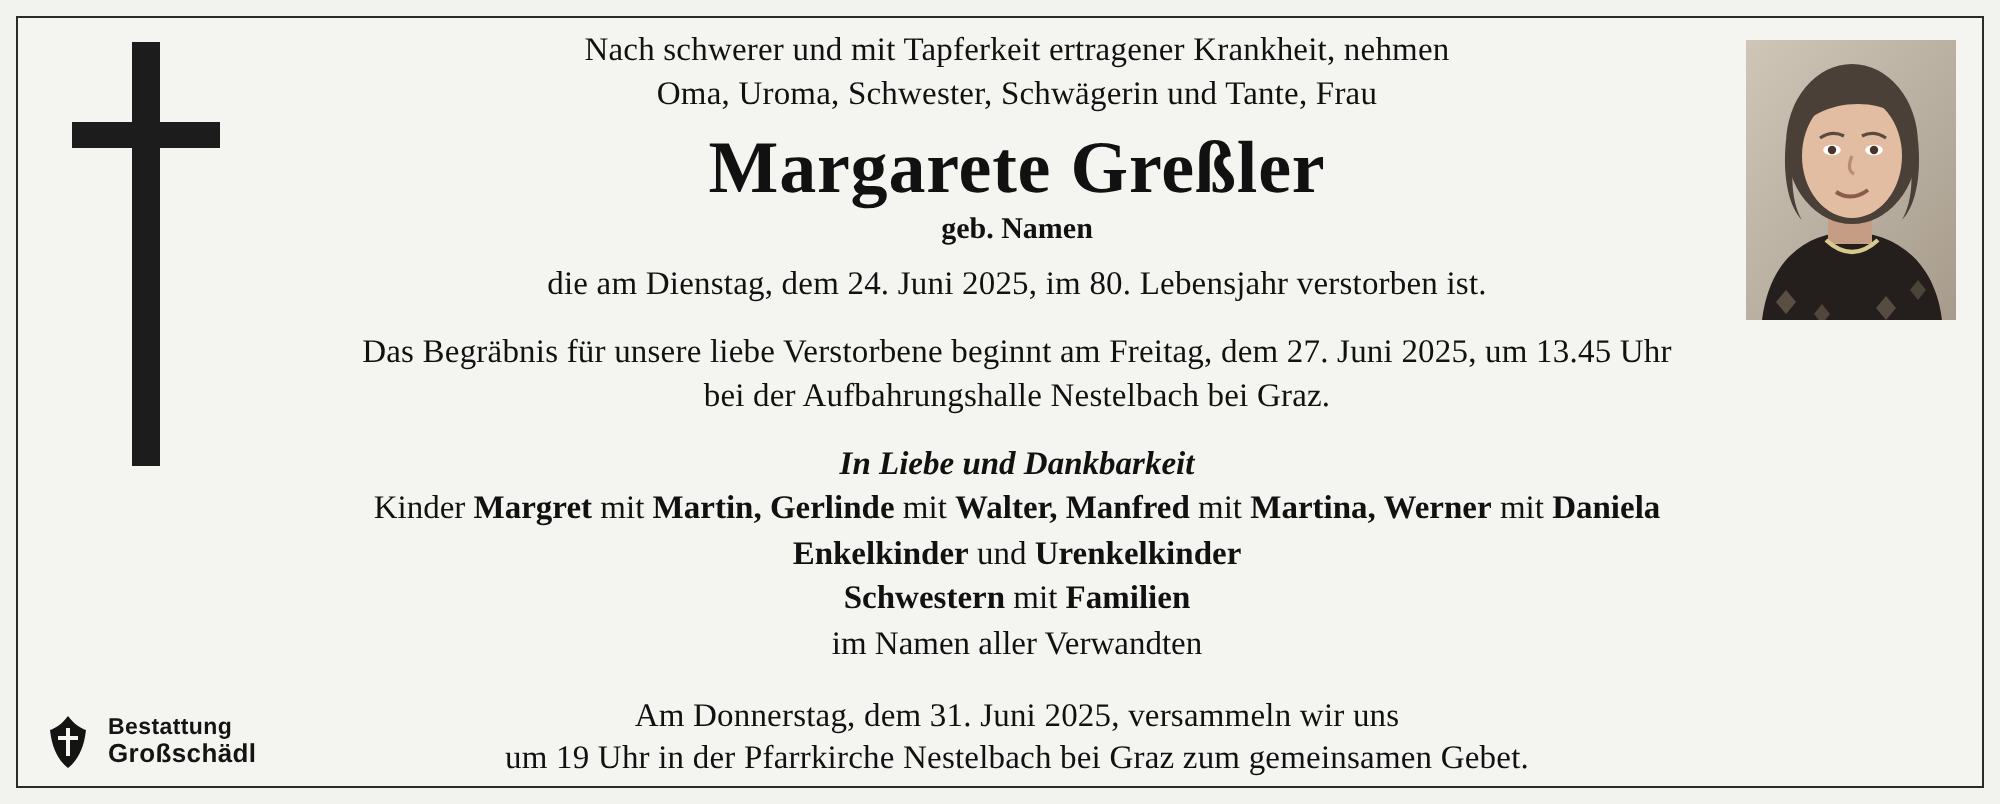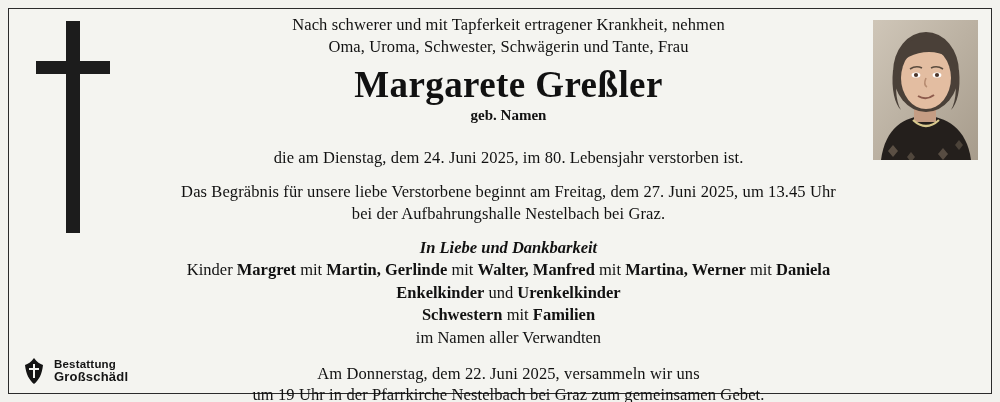--- a/index.html
+++ b/index.html
@@ -108,21 +108,21 @@
     letter-spacing: .4px;
     margin-top: 7px;
     line-height: 1.1;
   }
   .maiden {
     font-size: 15px;
     font-weight: bold;
     margin-top: 2px;
     margin-bottom: 5px;
   }
-  .spaced-top { margin-top: 23px; }
+  .spaced-top { margin-top: 7px; }
   .block-gap { margin-top: 12px; }
   .italic-bold {
     font-style: italic;
     font-weight: bold;
     font-size: 16.5px;
     line-height: 1.36;
   }
   .italic {
     font-size: 16.5px;
     line-height: 1.36;
@@ -233,16 +233,16 @@
     </div>
 
     <div class="family-line">
       <b>Schwestern</b>
       <span>mit</span>
       <b>Familien</b>
     </div>
 
     <div class="italic">im Namen aller Verwandten</div>
 
-    <div class="line closing">Am Donnerstag, dem 22. Juni 2025, versammeln wir uns</div>
+    <div class="line closing">Am Donnerstag, dem 31. Juni 2025, versammeln wir uns</div>
     <div class="line">um 19 Uhr in der Pfarrkirche Nestelbach bei Graz zum gemeinsamen Gebet.</div>
   </div>
 </div>
 
 </body></html>

